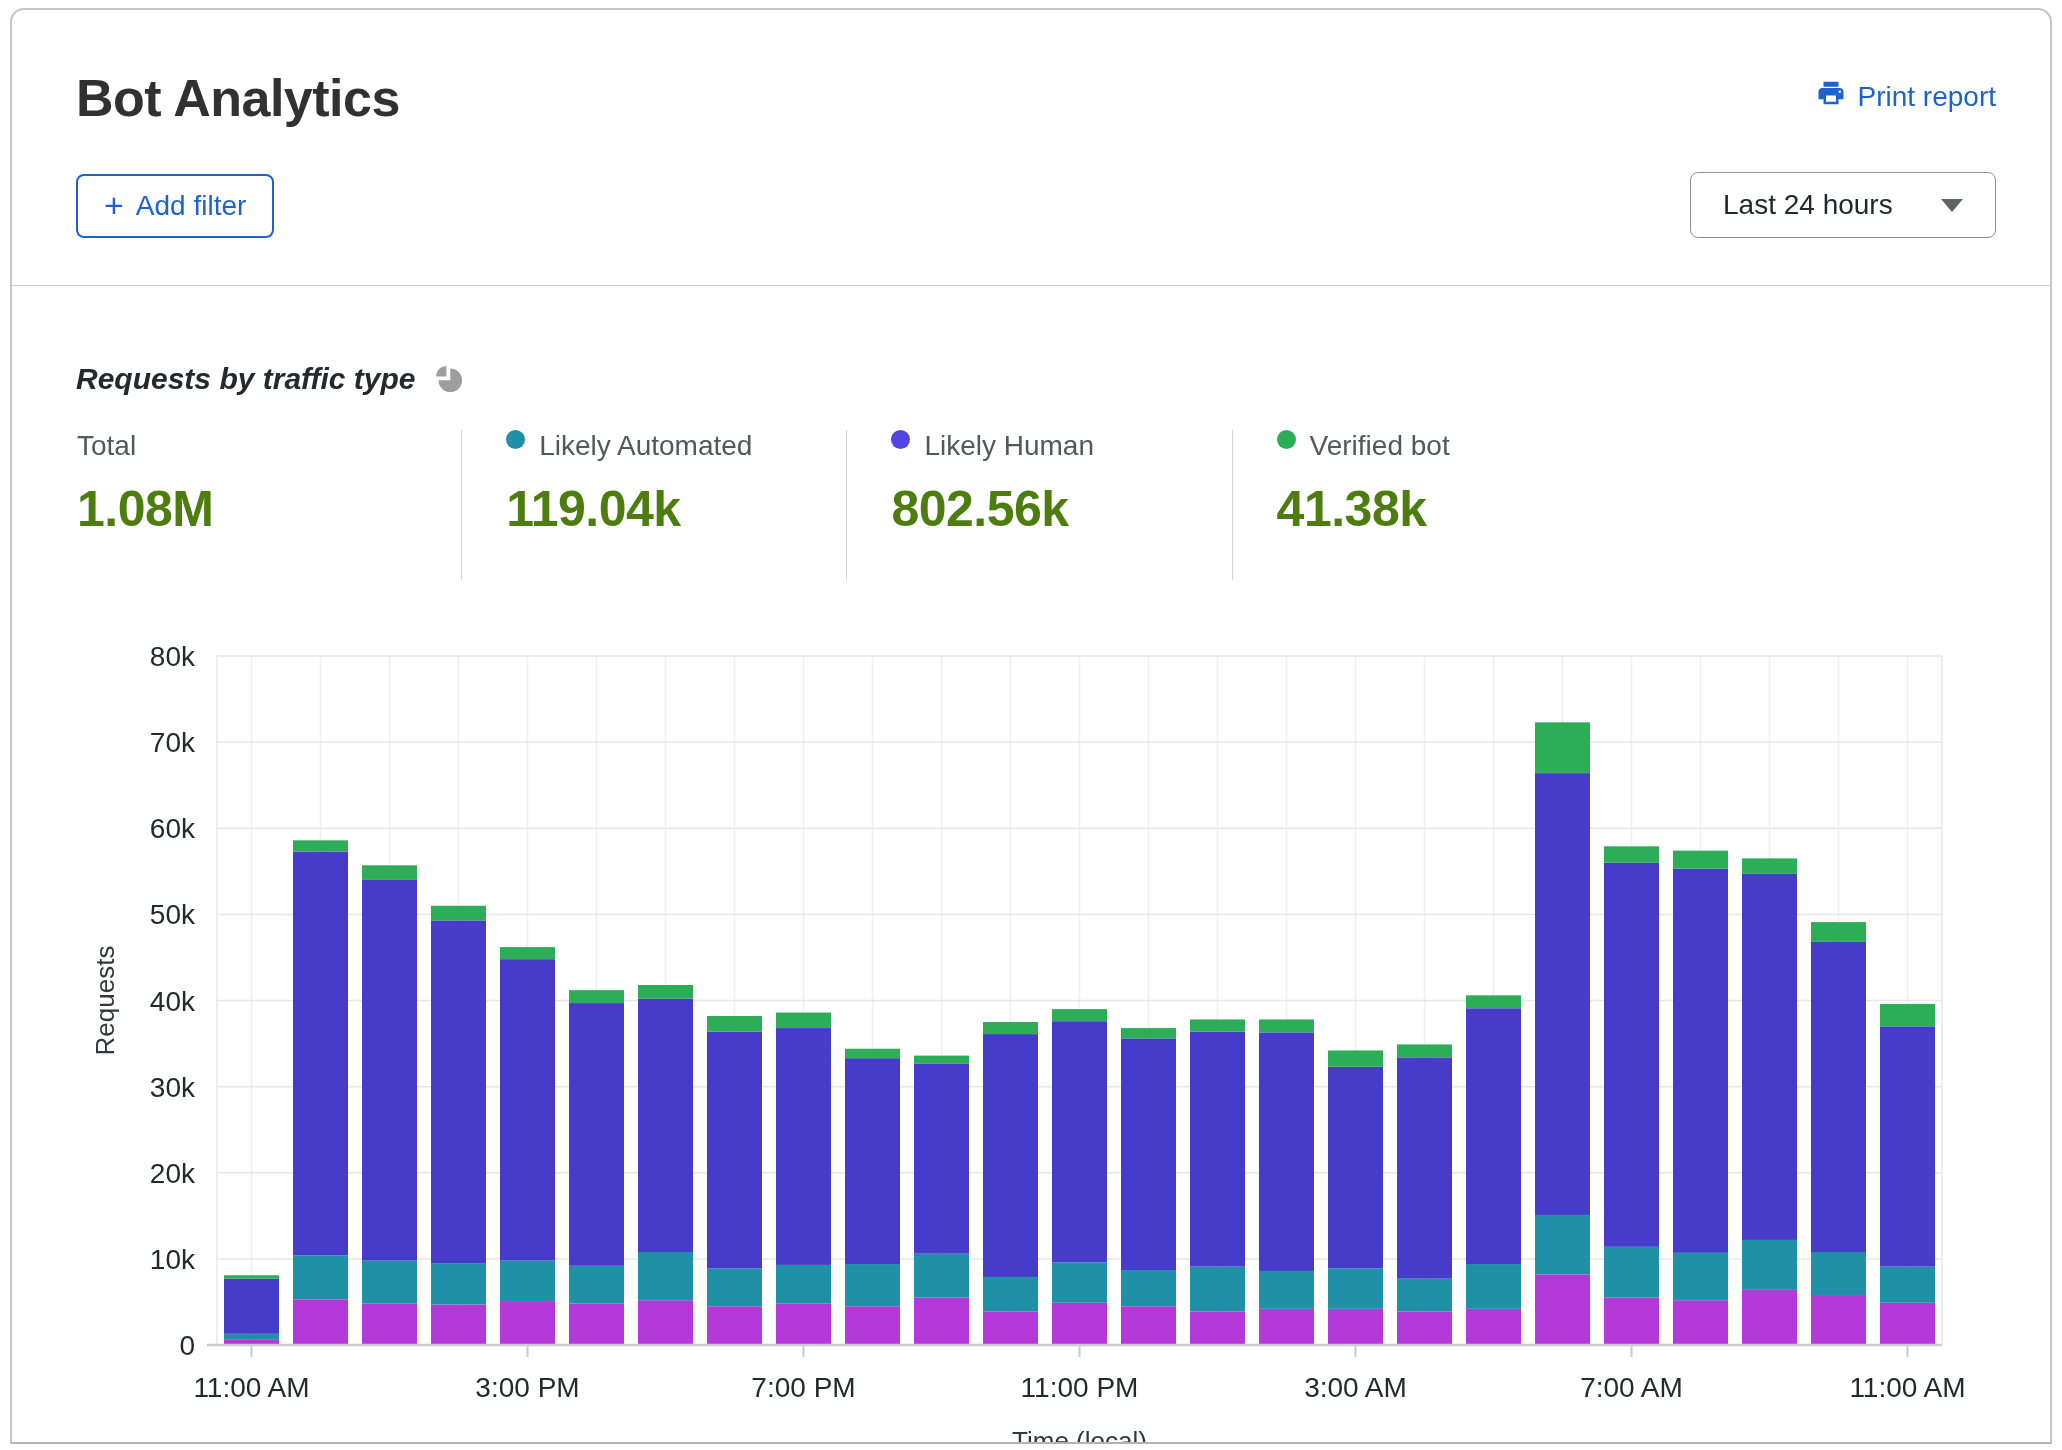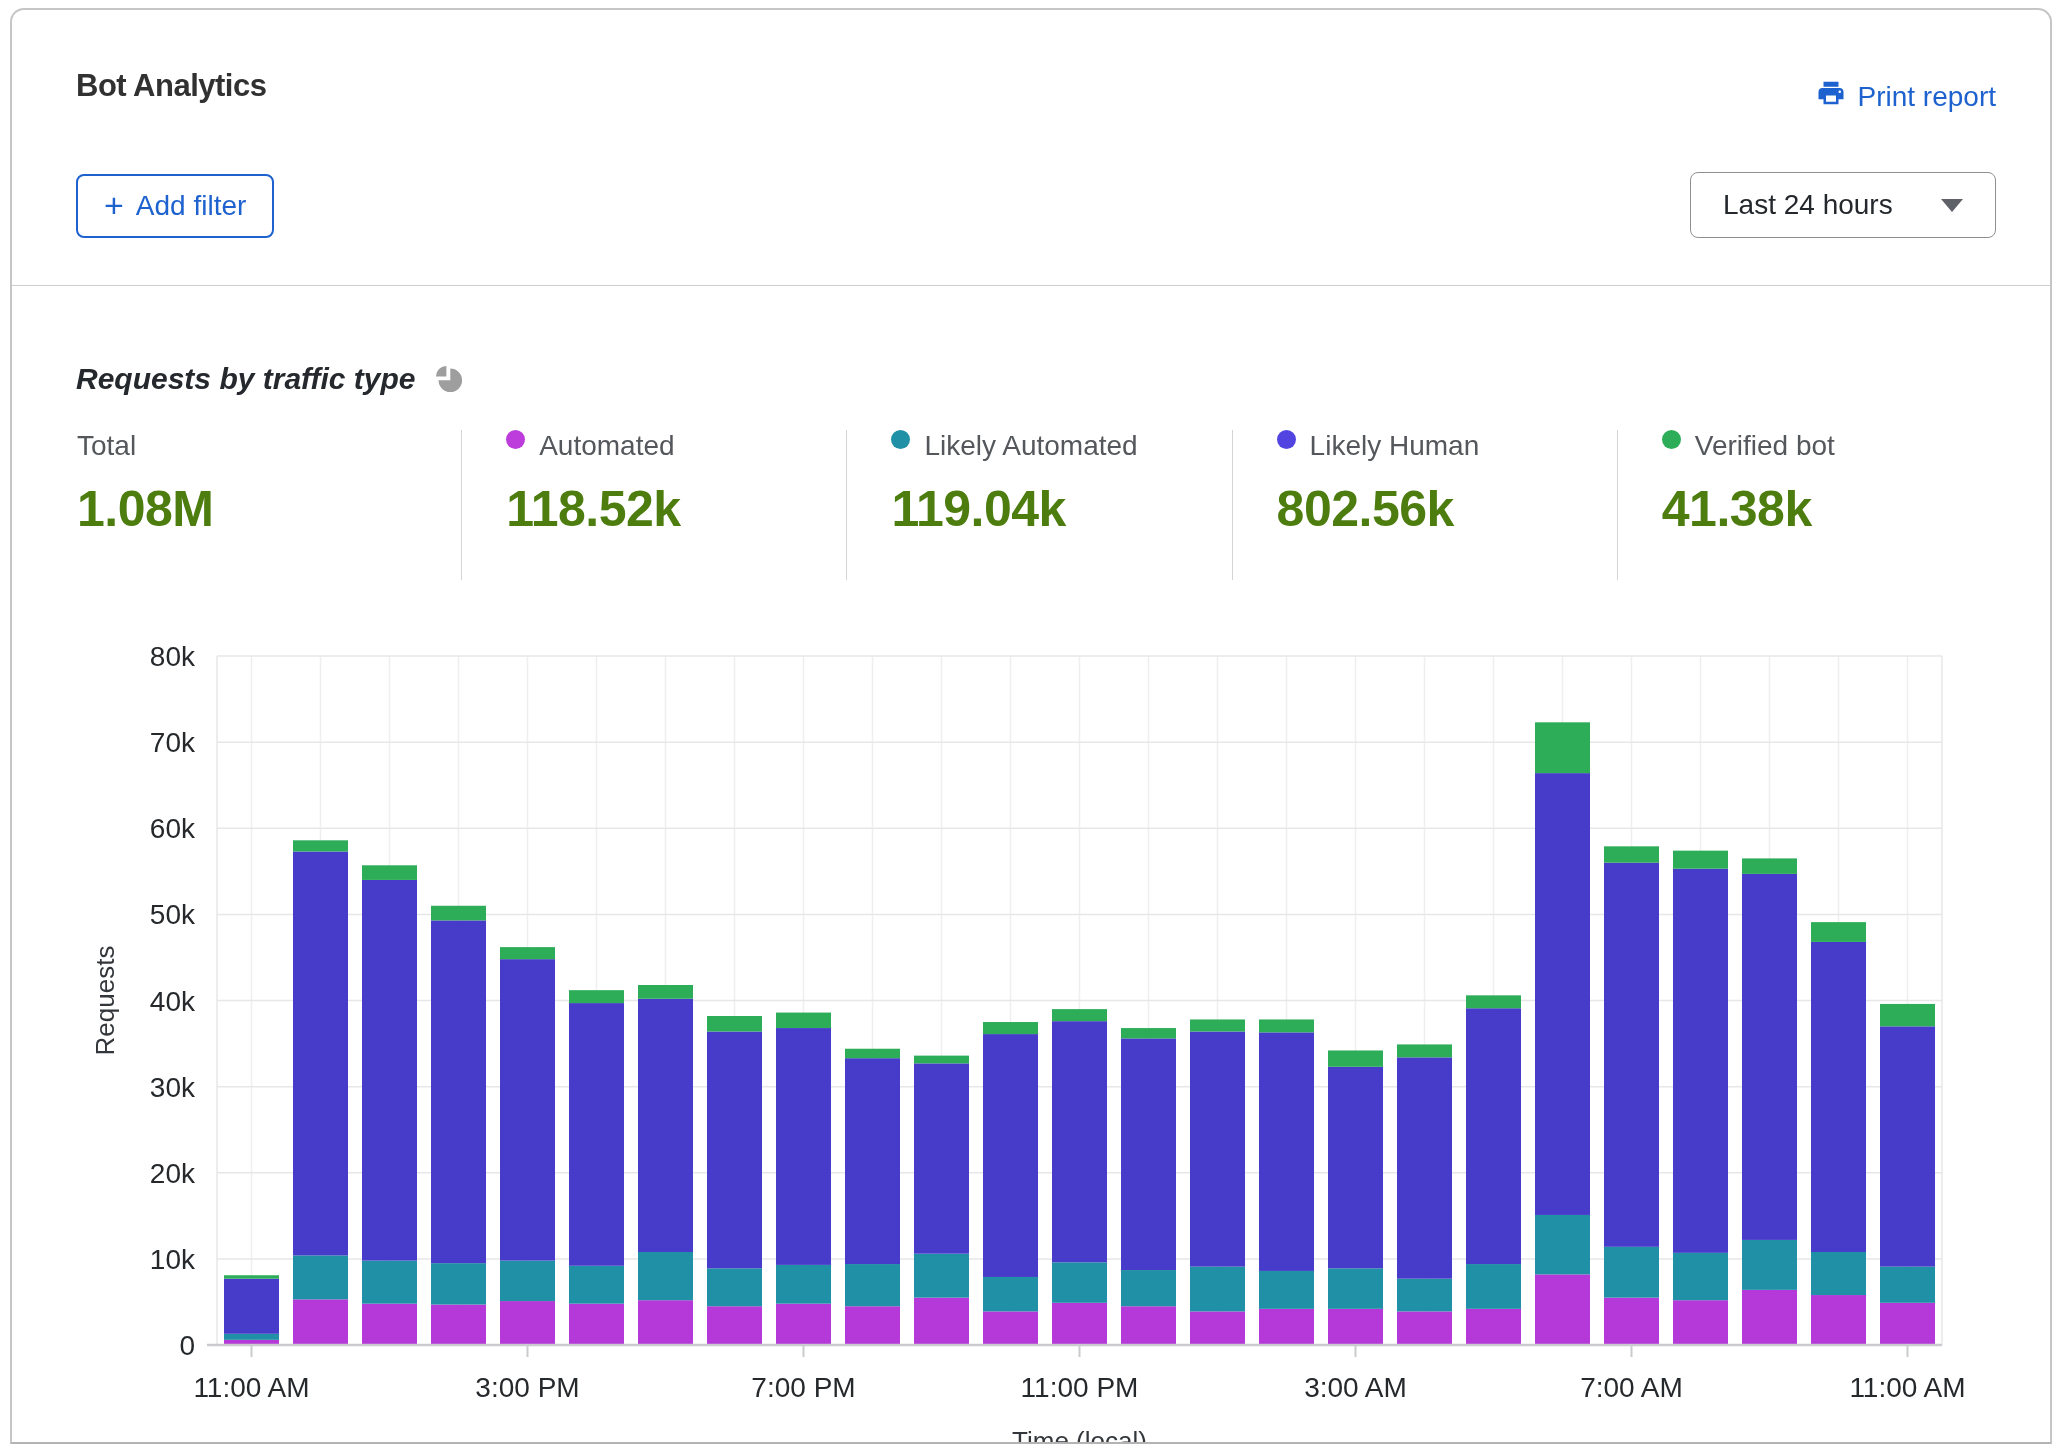--- a/index.html
+++ b/index.html
@@ -3,21 +3,21 @@
 <meta charset="utf-8">
 <style>
   * { margin:0; padding:0; box-sizing:border-box; }
   html,body { width:2062px; height:1450px; background:#ffffff;
     font-family:"Liberation Sans", sans-serif; -webkit-font-smoothing:antialiased; }
   .card { position:absolute; left:10px; top:8px; width:2042px; height:1436px;
     background:#fff; border:2px solid #c6c6c6; border-bottom:2px solid #b3b3b3;
     border-radius:14px 14px 0 0; }
   .card-header { position:absolute; left:0; top:0; width:100%; height:276px;
     border-bottom:1px solid #cdcdcd; }
-  .page-title { position:absolute; left:64px; top:58px; font-size:31px; font-weight:700;
+  .page-title { position:absolute; left:64px; top:58px; font-size:52px; font-weight:700;
     color:#313131; letter-spacing:-0.5px; }
   .header-links { position:absolute; right:54px; top:68px; display:flex; gap:44px; align-items:center; }
   .hlink { display:flex; align-items:center; gap:12px; color:#1d62ce; font-size:28px; cursor:pointer; }
   .hlink svg { width:30px; height:30px; fill:#1d62ce; }
   .add-filter-btn { position:absolute; left:64px; top:164px; height:64px; display:inline-flex;
     align-items:center; gap:12px; padding:0 26px; border:2.5px solid #1d62ce; border-radius:8px;
     color:#1d62ce; font-size:28px; background:#fff; cursor:pointer; }
   .plus { font-size:34px; font-weight:400; line-height:1; margin-top:-3px; }
   .time-select { position:absolute; right:54px; top:162px; width:306px; height:66px;
     border:1.5px solid #8f8f8f; border-radius:8px; background:#fff; display:flex;
@@ -77,27 +77,20 @@
       </svg>
     </span>
   </div>
 
   <div class="stats" id="stats">
       <div class="stat">
         <div class="stat-label-row">
           <span class="stat-label">Total</span>
         </div>
         <div class="stat-value">1.08M</div>
-      </div>
-      <div class="stat">
-        <div class="stat-label-row">
-          <span class="dot" style="background: rgb(188, 60, 220);"></span>
-          <span class="stat-label">Automated</span>
-        </div>
-        <div class="stat-value">118.52k</div>
       </div>
       <div class="stat">
         <div class="stat-label-row">
           <span class="dot" style="background: rgb(32, 144, 166);"></span>
           <span class="stat-label">Likely Automated</span>
         </div>
         <div class="stat-value">119.04k</div>
       </div>
       <div class="stat">
         <div class="stat-label-row">

